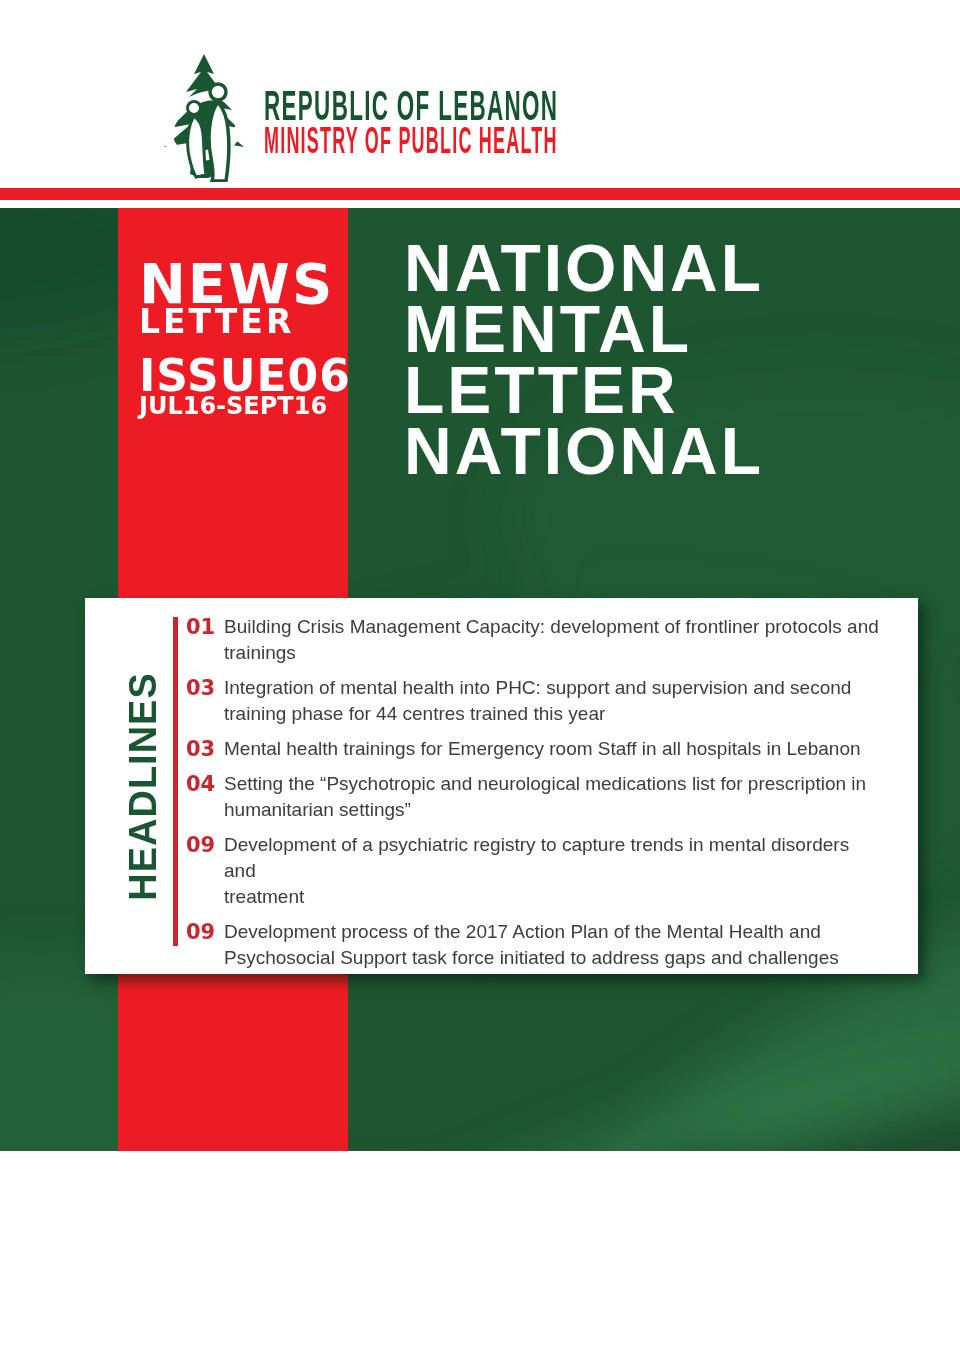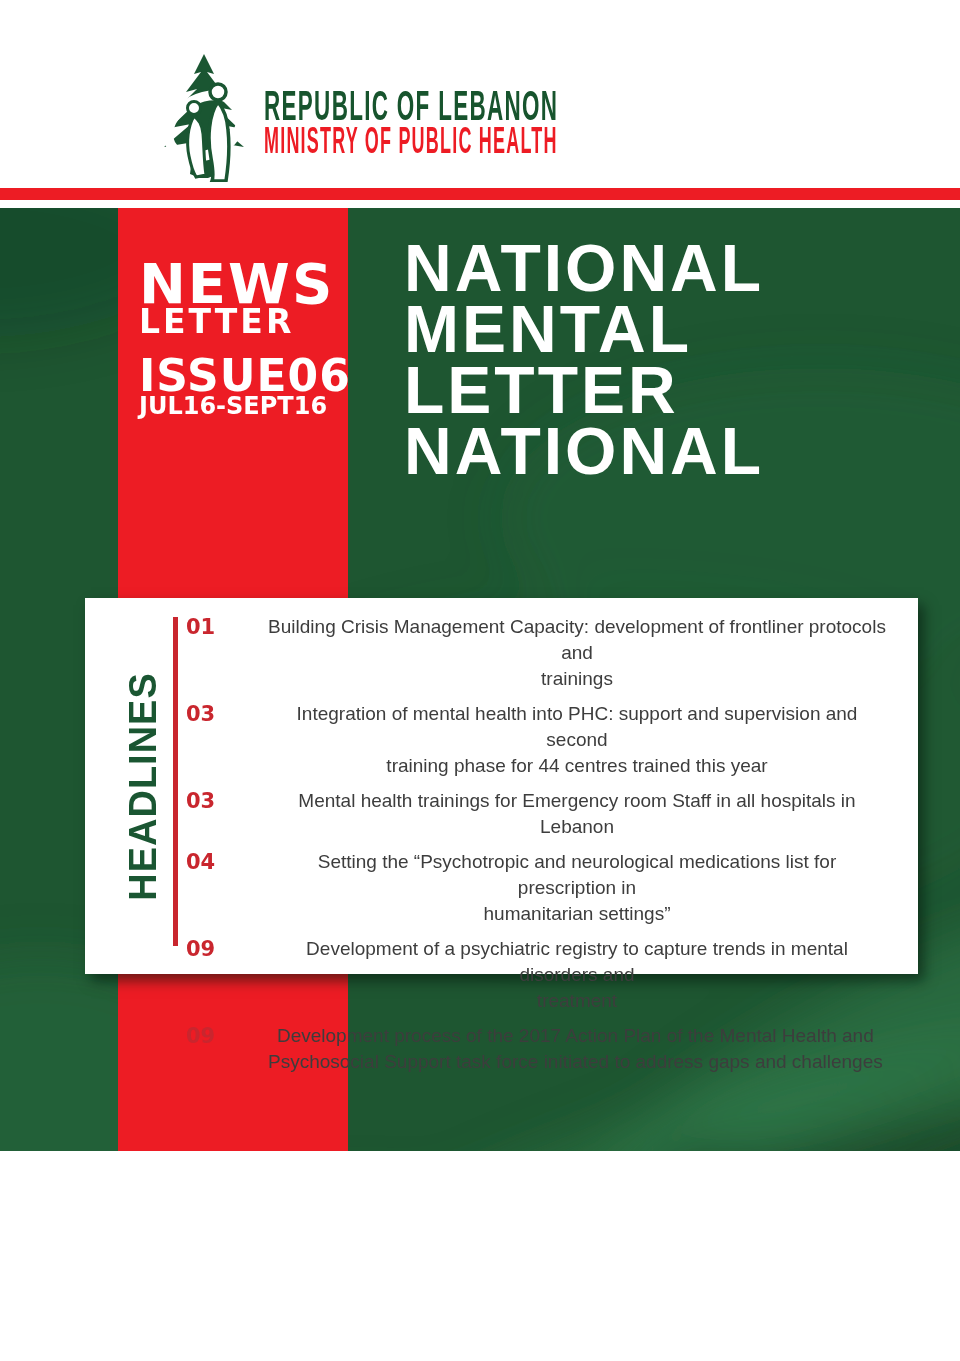--- a/index.html
+++ b/index.html
@@ -35,23 +35,23 @@
   
   .programme-title { position:absolute; left:404px; top:30px; z-index:2; color:#ffffff; font-weight:bold; font-size:66px; line-height:61px; letter-spacing:3px; }
   .programme-title span { display:block; }
 
   
   .headlines-card { position:absolute; left:85px; top:390px; width:833px; height:376px; background:#ffffff; z-index:3; box-shadow:6px 7px 12px rgba(3,22,11,0.55); }
   .headlines-label-box { position:absolute; left:12px; top:0; width:92px; height:100%; display:flex; align-items:center; justify-content:center; }
   .headlines-label-box span { transform:rotate(-90deg); white-space:nowrap; font-weight:bold; font-size:38px; letter-spacing:1px; color:#1A5632; }
   .red-line { position:absolute; left:88px; top:19px; width:5px; height:329px; background:#C9262E; }
   .headline-list { position:absolute; left:101px; top:16px; width:700px; list-style:none; }
-  .headline-list li { display:flex; margin-bottom:9px;gap:44px; }
+  .headline-list li { display:flex; margin-bottom:9px; }
   .headline-num { flex:none; width:38px; color:#C9262E; font-weight:bold; font-size:21px; line-height:26px; font-family:"DejaVu Sans", sans-serif; }
-  .headline-txt { font-size:19px; line-height:26px; color:#3D3D3D; white-space:pre-line;text-align:center; }
+  .headline-txt { font-size:19px; line-height:26px; color:#3D3D3D; white-space:pre-line; }
 </style>
 </head>
 <body>
 
 <div class="page">
 
   <header class="top-header">
     <svg class="logo-svg" width="112" height="132" viewBox="0 0 112 132">
 
       <path fill="#1A5632" d="M56 4 L46 24 L53 22 L38 42 L49 39 L28 60 L44 57 L22 78 L43 74 L16 97 L46 92 L42 124 L52 128 L60 128 L70 124 L66 92 L96 97 L69 74 L90 78 L68 57 L84 60 L63 39 L74 42 L59 22 L66 24 Z"></path>

